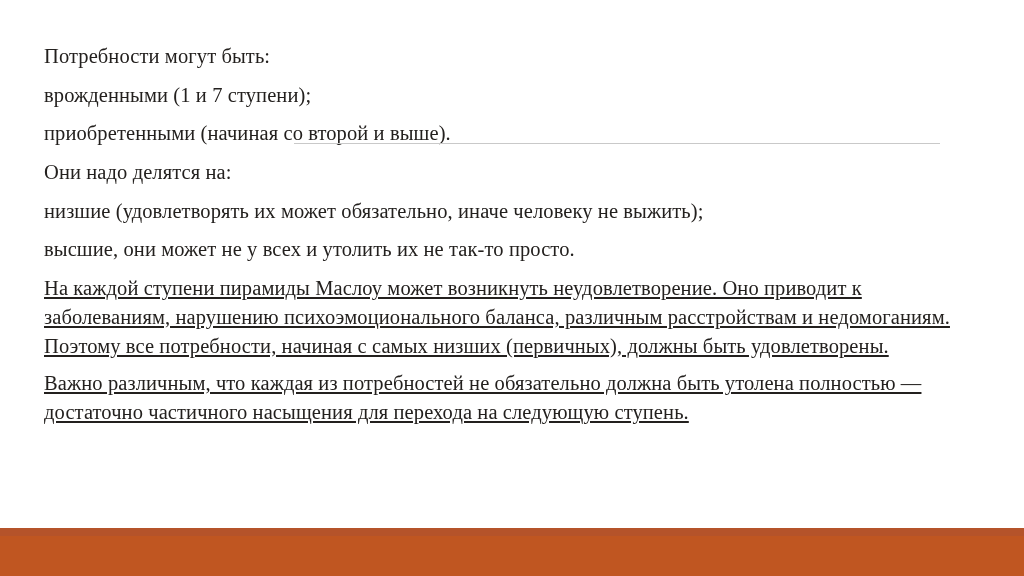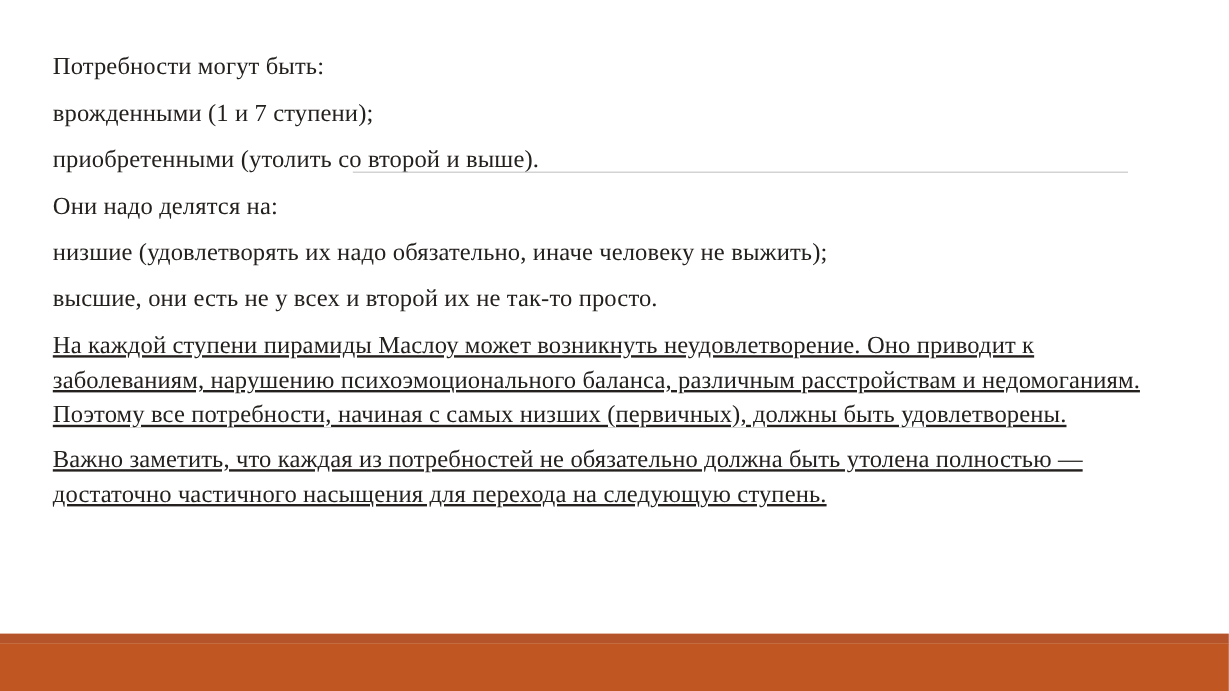--- a/index.html
+++ b/index.html
@@ -72,26 +72,26 @@
   }
 </style>
 </head>
 <body>
 
 <div class="slide">
 
   <div class="content">
     <p class="para">Потребности могут быть:</p>
     <p class="para">врожденными (1 и 7 ступени);</p>
-    <p class="para">приобретенными (утолить со второй и выше).</p>
+    <p class="para">приобретенными (начиная со второй и выше).</p>
     <p class="para">Они надо делятся на:</p>
-    <p class="para">низшие (удовлетворять их надо обязательно, иначе человеку не выжить);</p>
-    <p class="para">высшие, они есть не у всех и второй их не так-то просто.</p>
+    <p class="para">низшие (удовлетворять их может обязательно, иначе человеку не выжить);</p>
+    <p class="para">высшие, они может не у всех и утолить их не так-то просто.</p>
     <p class="para block">На каждой ступени пирамиды Маслоу может возникнуть неудовлетворение. Оно приводит к заболеваниям, нарушению психоэмоционального баланса, различным расстройствам и недомоганиям. Поэтому все потребности, начиная с самых низших (первичных), должны быть удовлетворены.</p>
-    <p class="para block">Важно заметить, что каждая из потребностей не обязательно должна быть утолена полностью — достаточно частичного насыщения для перехода на следующую ступень.</p>
+    <p class="para block">Важно различным, что каждая из потребностей не обязательно должна быть утолена полностью — достаточно частичного насыщения для перехода на следующую ступень.</p>
   </div>
 
   <div class="rule"></div>
 
   <div class="footer-bar-accent"></div>
   <div class="footer-bar-thin"></div>
   <div class="footer-bar-thick"></div>
 
 </div>
 

